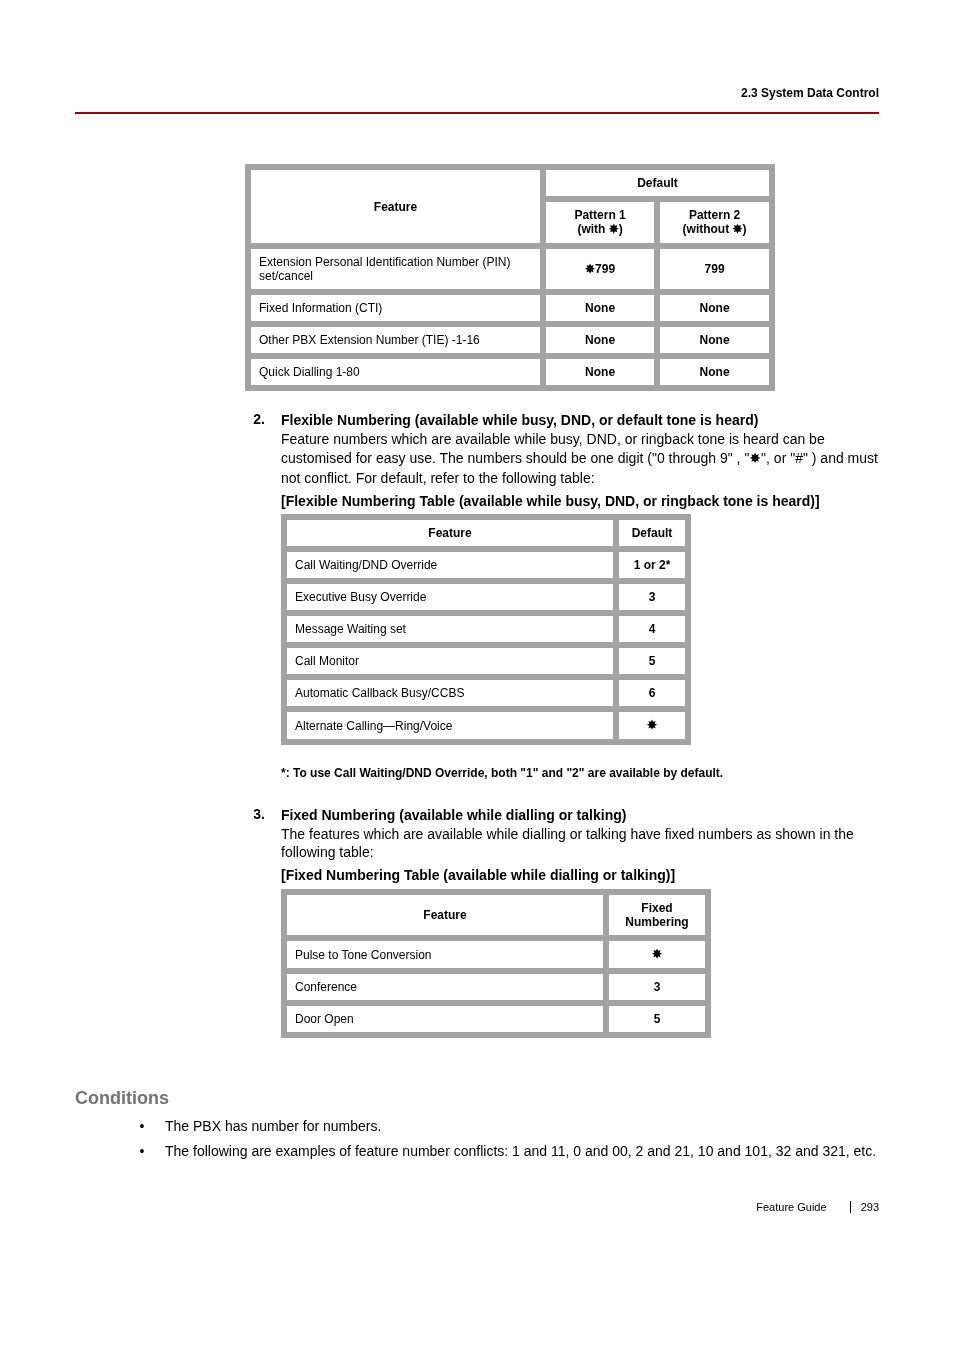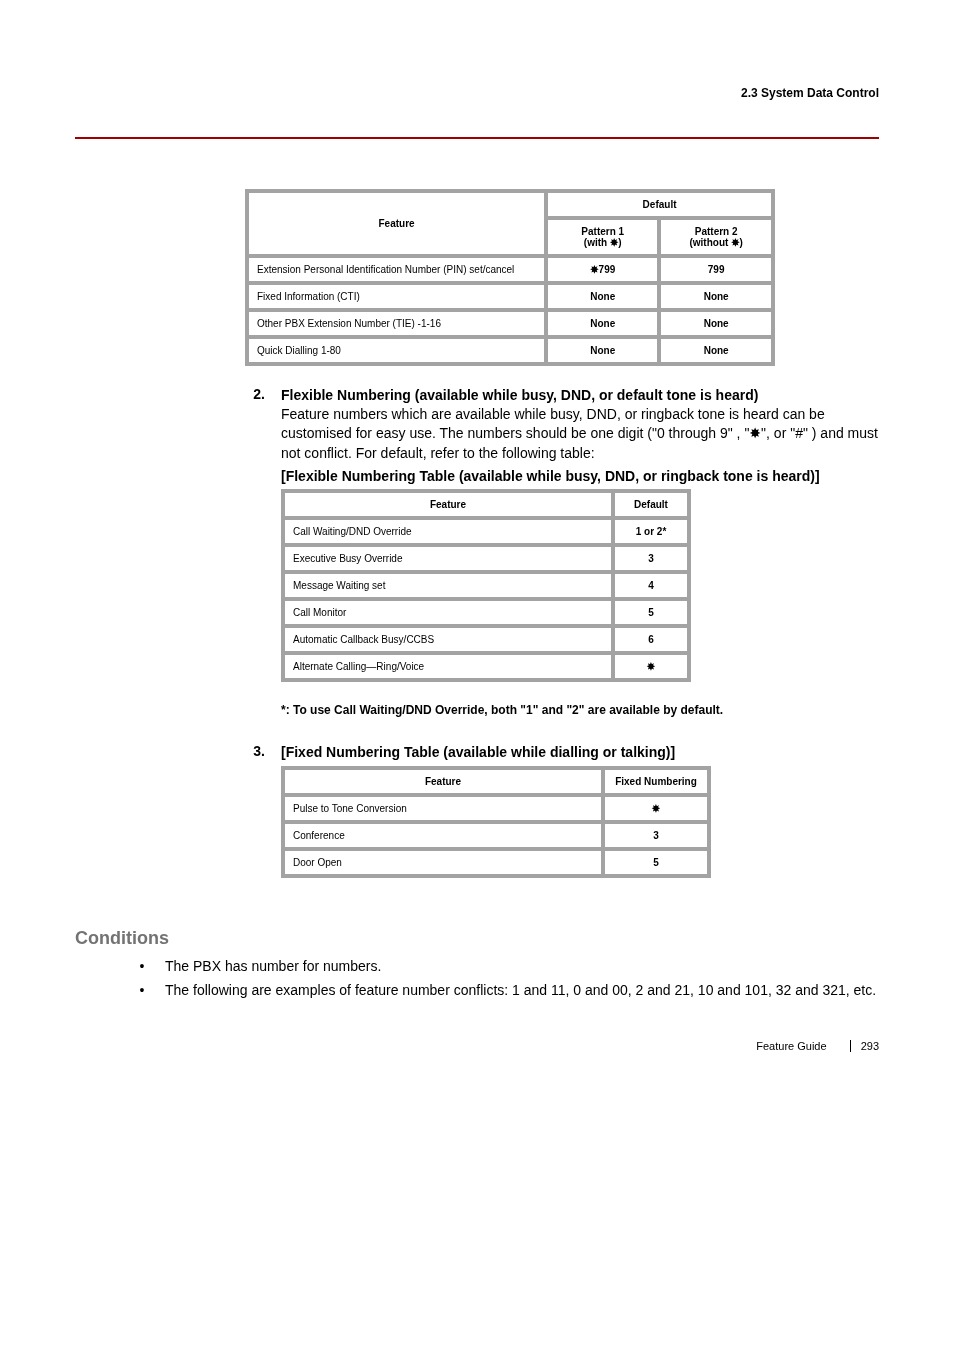--- a/index.html
+++ b/index.html
@@ -4,21 +4,21 @@
 <style>
   body {
     font-family: Arial, Helvetica, sans-serif;
     font-size: 14px;
     color: #000;
     margin: 0;
     background: #fff;
     width: 954px;
   }
   .page {
-    padding: 105px 75px 30px 75px;
+    padding: 80px 75px 30px 75px;
     position: relative;
   }
   .header-right {
     position: absolute;
     top: 86px;
     right: 75px;
     font-size: 12px;
     font-weight: bold;
   }
   .header-rule {
@@ -27,23 +27,23 @@
     margin: 32px 0 50px 0;
   }
   .content-block {
     margin-left: 170px;
   }
   table.data {
     border-collapse: collapse;
     margin-bottom: 20px;
   }
   table.data th, table.data td {
-    border: 4px solid #a3a3a3;
+    border: 6px solid #a3a3a3;
     padding: 6px 8px;
-    font-size: 10px;
+    font-size: 12px;
   }
   table.data th {
     font-weight: bold;
     text-align: center;
   }
   table.data td.feature-col {
     text-align: left;
   }
   table.data td.val-col {
     text-align: center;
@@ -208,20 +208,23 @@
               </tr>
             </tbody>
         </table>
         <p class="footnote">*:   To use Call Waiting/DND Override, both "1" and "2" are available by default.</p>
       </div>
     </div>
 
     <div class="list-item">
       <div class="list-num">3.</div>
       <div class="list-body">
+        <p><span class="title-line">Fixed Numbering (available while dialling or talking)</span><br>
+          <span>The features which are available while dialling or talking have fixed numbers as shown in the following table:</span>
+        </p>
         <p class="sub-title">[Fixed Numbering Table (available while dialling or talking)]</p>
         <table class="data" style="width:430px">
           <thead>
             <tr>
               <th style="width:300px">Feature</th>
               <th>Fixed Numbering</th>
             </tr>
           </thead>
           <tbody>
               <tr>

